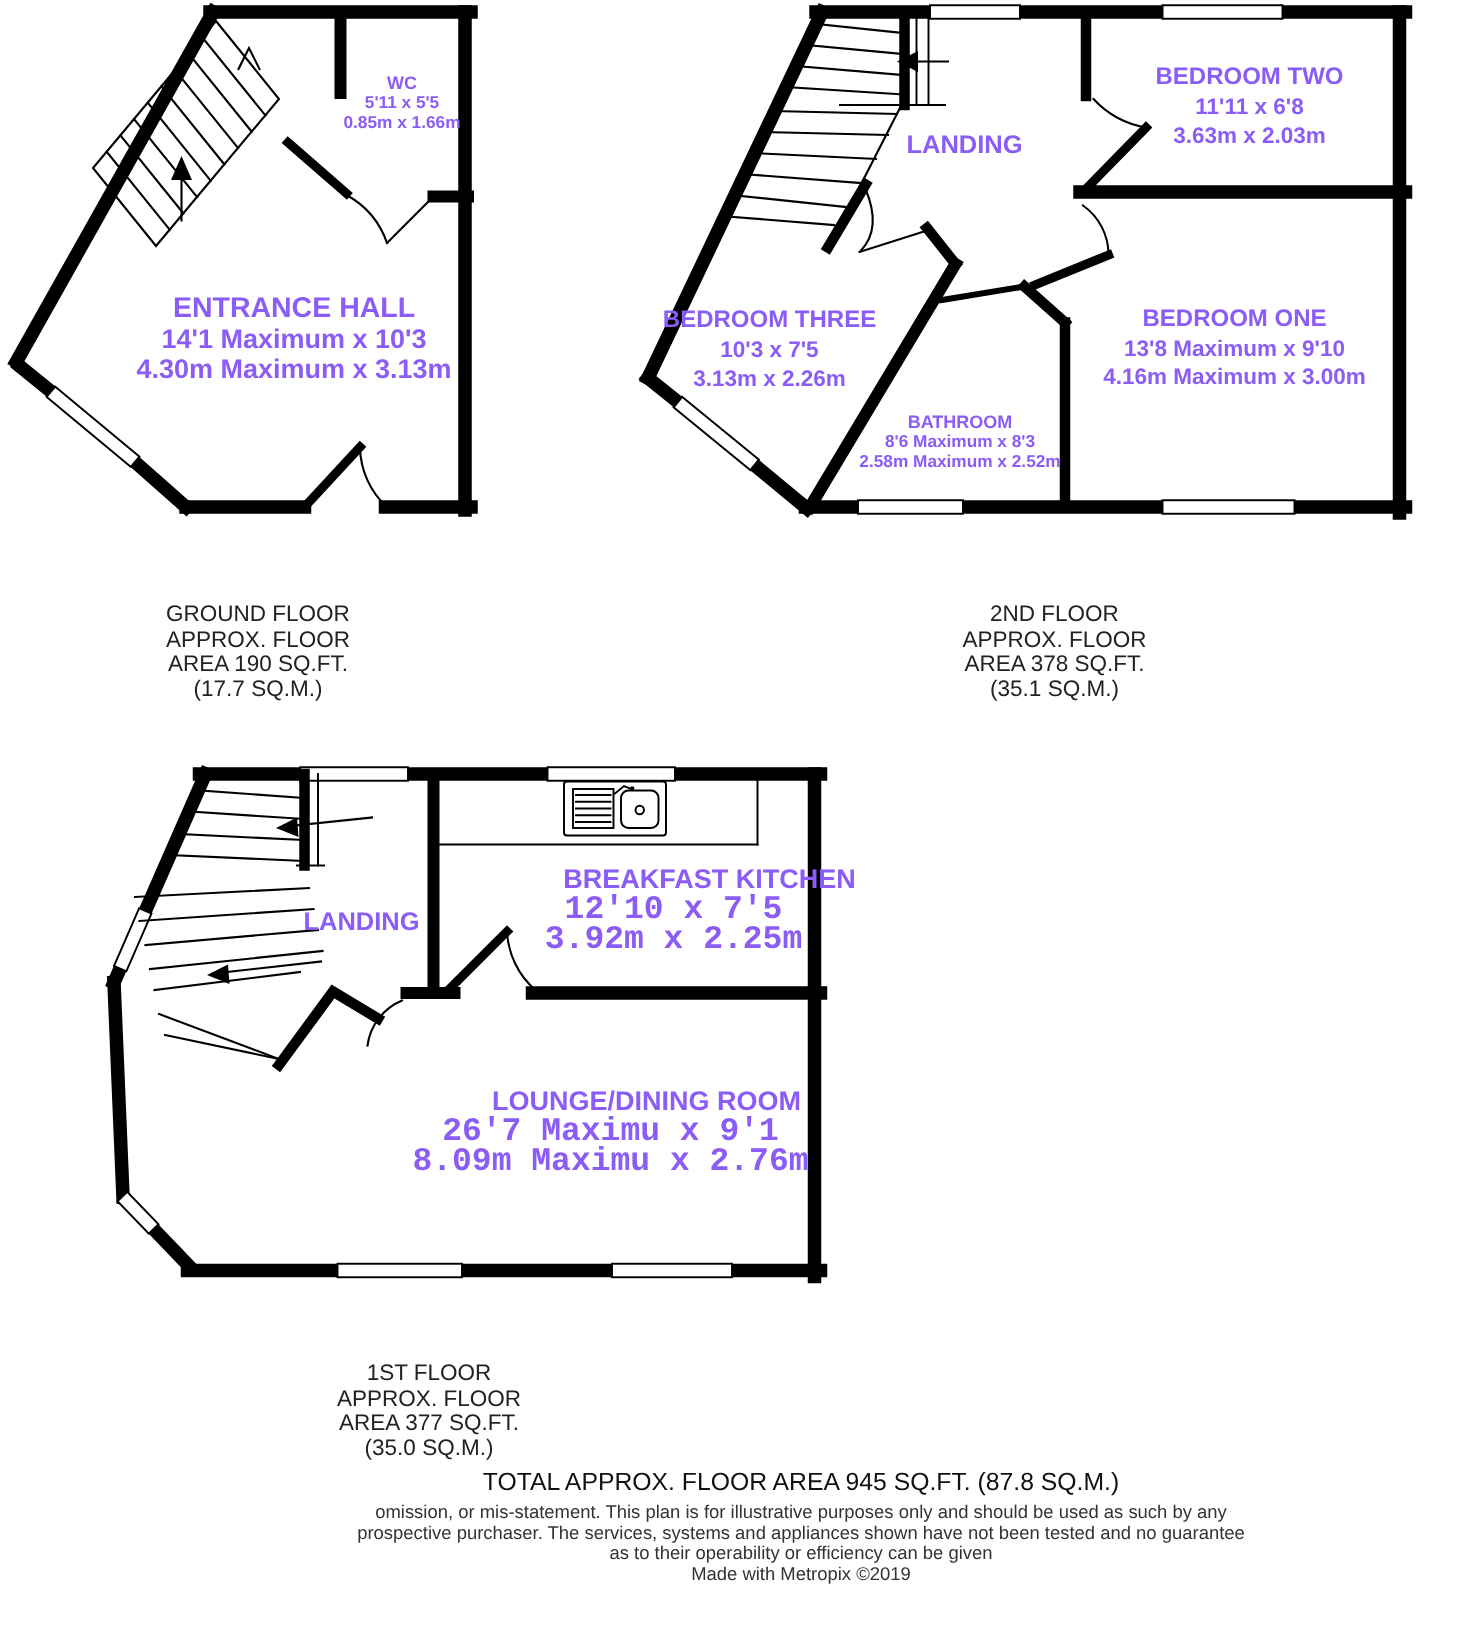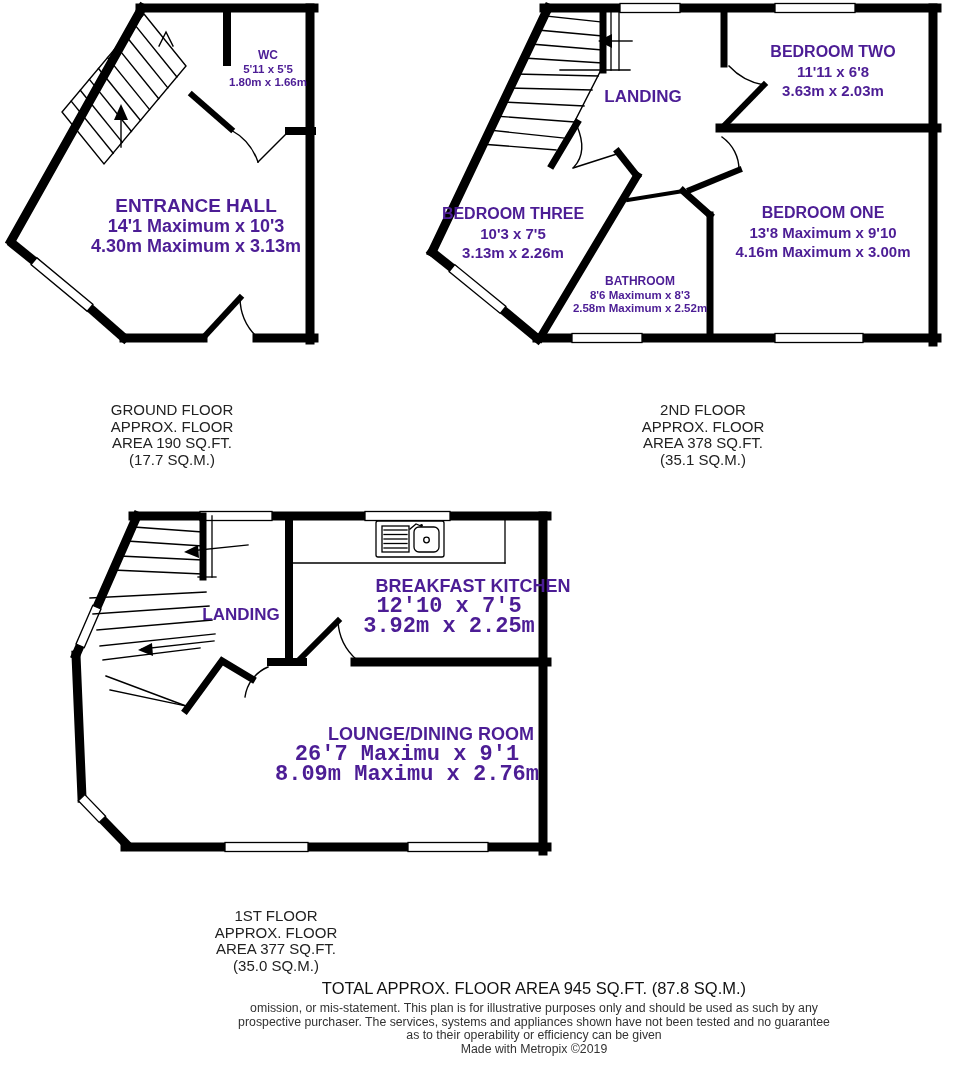--- a/index.html
+++ b/index.html
@@ -1,19 +1,19 @@
 <!DOCTYPE html>
 <html><head>
 <meta charset="utf-8">
 <style>
   html,body{margin:0;padding:0;background:#fff;}
   .page{position:relative;width:980px;height:1088px;background:#fff;outline:1px solid #ccc;
         font-family:"Liberation Sans","DejaVu Sans",sans-serif;overflow:hidden;}
   svg.plan{position:absolute;left:0;top:0;}
-  .lbl{position:absolute;transform:translateX(-50%);text-align:center;white-space:nowrap;color:#4c1d95;}
+  .lbl{position:absolute;transform:translateX(-50%);text-align:center;white-space:nowrap;color:#8b5cf6;}
   .room{font-weight:bold;}
   .room .name{display:block;}
   .room .dim{display:block;}
   .lbl-hall .name{font-size:19px;line-height:20px;}
   .lbl-hall .dim{font-size:18px;line-height:20px;}
   .lbl-bed .name{font-size:16px;line-height:19.5px;}
   .lbl-bed .dim{font-size:15px;line-height:19.5px;}
   .lbl-kitchen .name{font-size:18px;line-height:20.5px;padding-left:48px;}
   .lbl-kitchen .dim{font-size:22px;line-height:20.5px;font-family:Liberation Mono, monospace;}
   .lbl-sm .name{font-size:12px;line-height:13.5px;}
@@ -196,21 +196,21 @@
       <polygon points="184,552 198,545 199,558" fill="#000" stroke="none"></polygon>
       <line x1="142" y1="649" x2="214" y2="641"></line>
       <polygon points="138,650 152,643 153,656" fill="#000" stroke="none"></polygon>
     </g>
   </g>
 </svg>
 
 <div class="lbl room lbl-sm" style="left:268px;top:49px;">
   <span class="name">WC</span>
   <span class="dim">5'11 x 5'5</span>
-  <span class="dim">1.80m x 1.66m</span>
+  <span class="dim">0.85m x 1.66m</span>
 </div>
 
 <div class="lbl room lbl-hall" style="left:196px;top:196px;">
   <span class="name">ENTRANCE HALL</span>
   <span class="dim">14'1 Maximum x 10'3</span>
   <span class="dim">4.30m Maximum x 3.13m</span>
 </div>
 
 <div class="lbl caption" style="left:172px;top:402px;">
   <div>GROUND FLOOR</div>
@@ -263,21 +263,21 @@
   <span class="dim">12'10 x 7'5</span>
   <span class="dim">3.92m x 2.25m</span>
 </div>
 
 <div class="lbl room lbl-kitchen" style="left:407px;top:724px;">
   <span class="name">LOUNGE/DINING ROOM</span>
   <span class="dim">26'7 Maximu x 9'1</span>
   <span class="dim">8.09m Maximu x 2.76m</span>
 </div>
 
-<div class="lbl caption" style="left:276px;top:908px;">
+<div class="lbl caption" style="left:286px;top:908px;">
   <div>1ST FLOOR</div>
   <div>APPROX. FLOOR</div>
   <div>AREA 377 SQ.FT.</div>
   <div>(35.0 SQ.M.)</div>
 </div>
 
 <div class="footer" style="top:979px;">
   <div class="total">TOTAL APPROX. FLOOR AREA 945 SQ.FT. (87.8 SQ.M.)</div>
   <div class="disc">
     <div>omission, or mis-statement. This plan is for illustrative purposes only and should be used as such by any</div>

